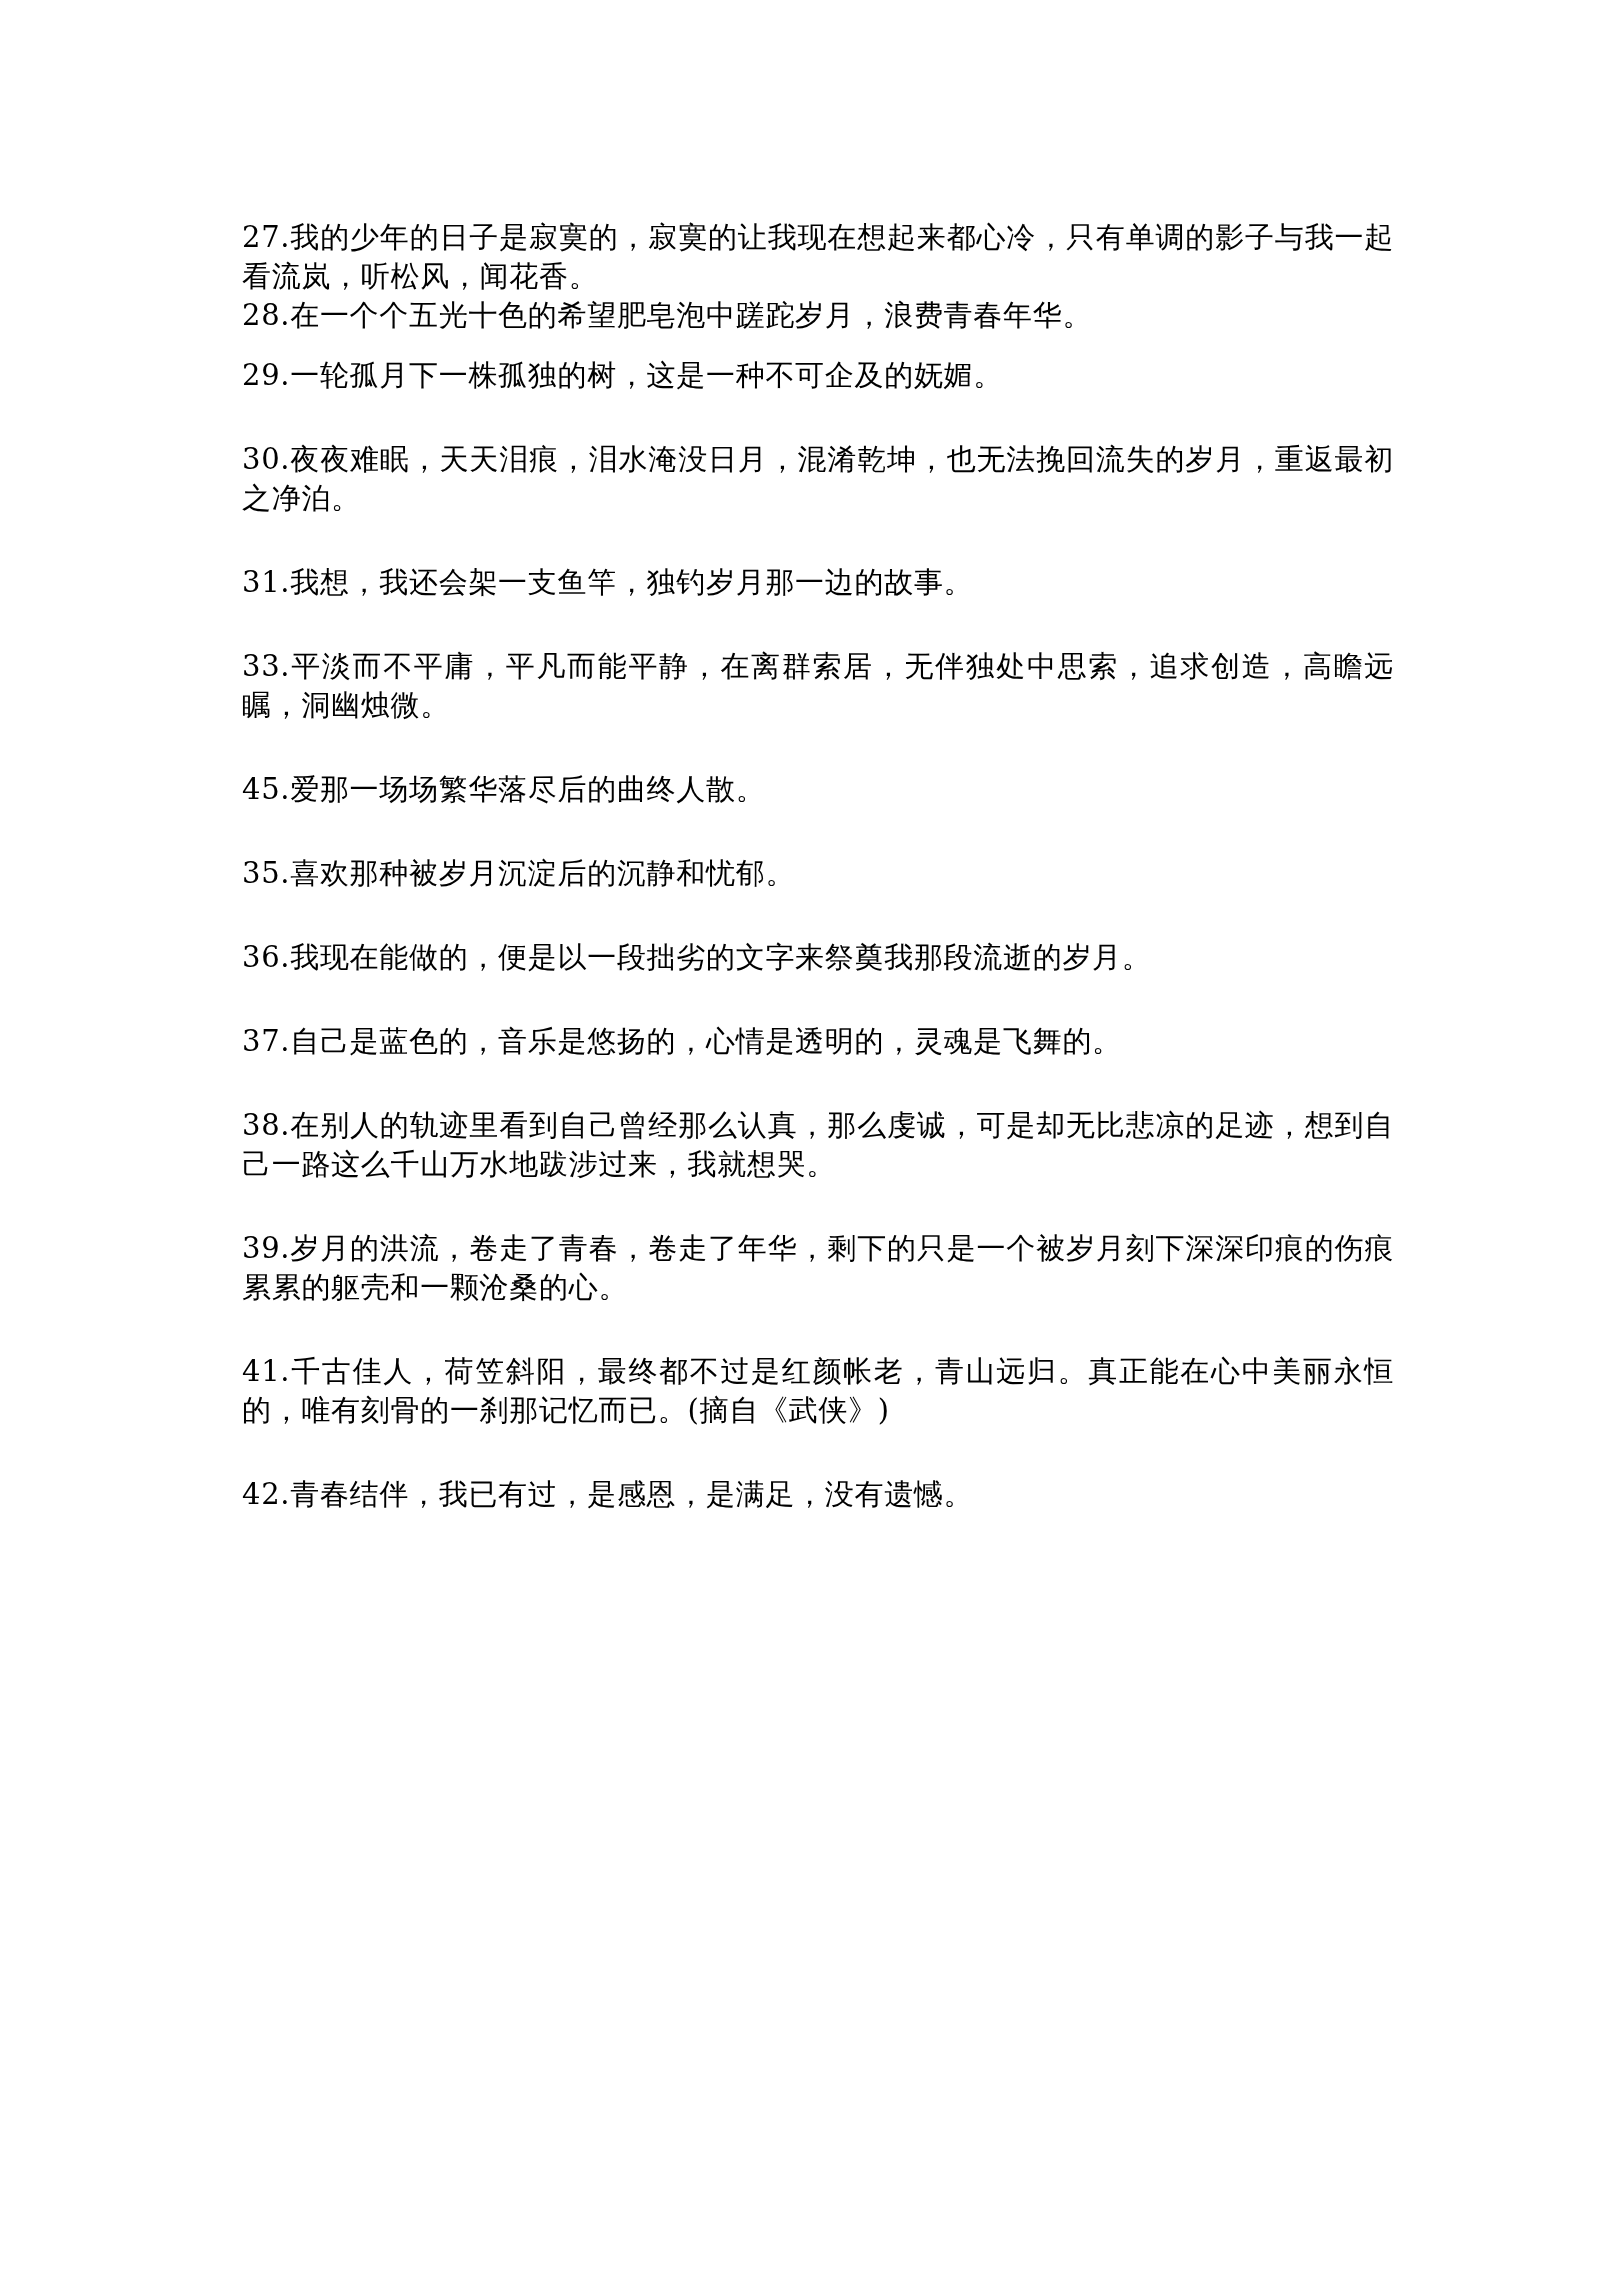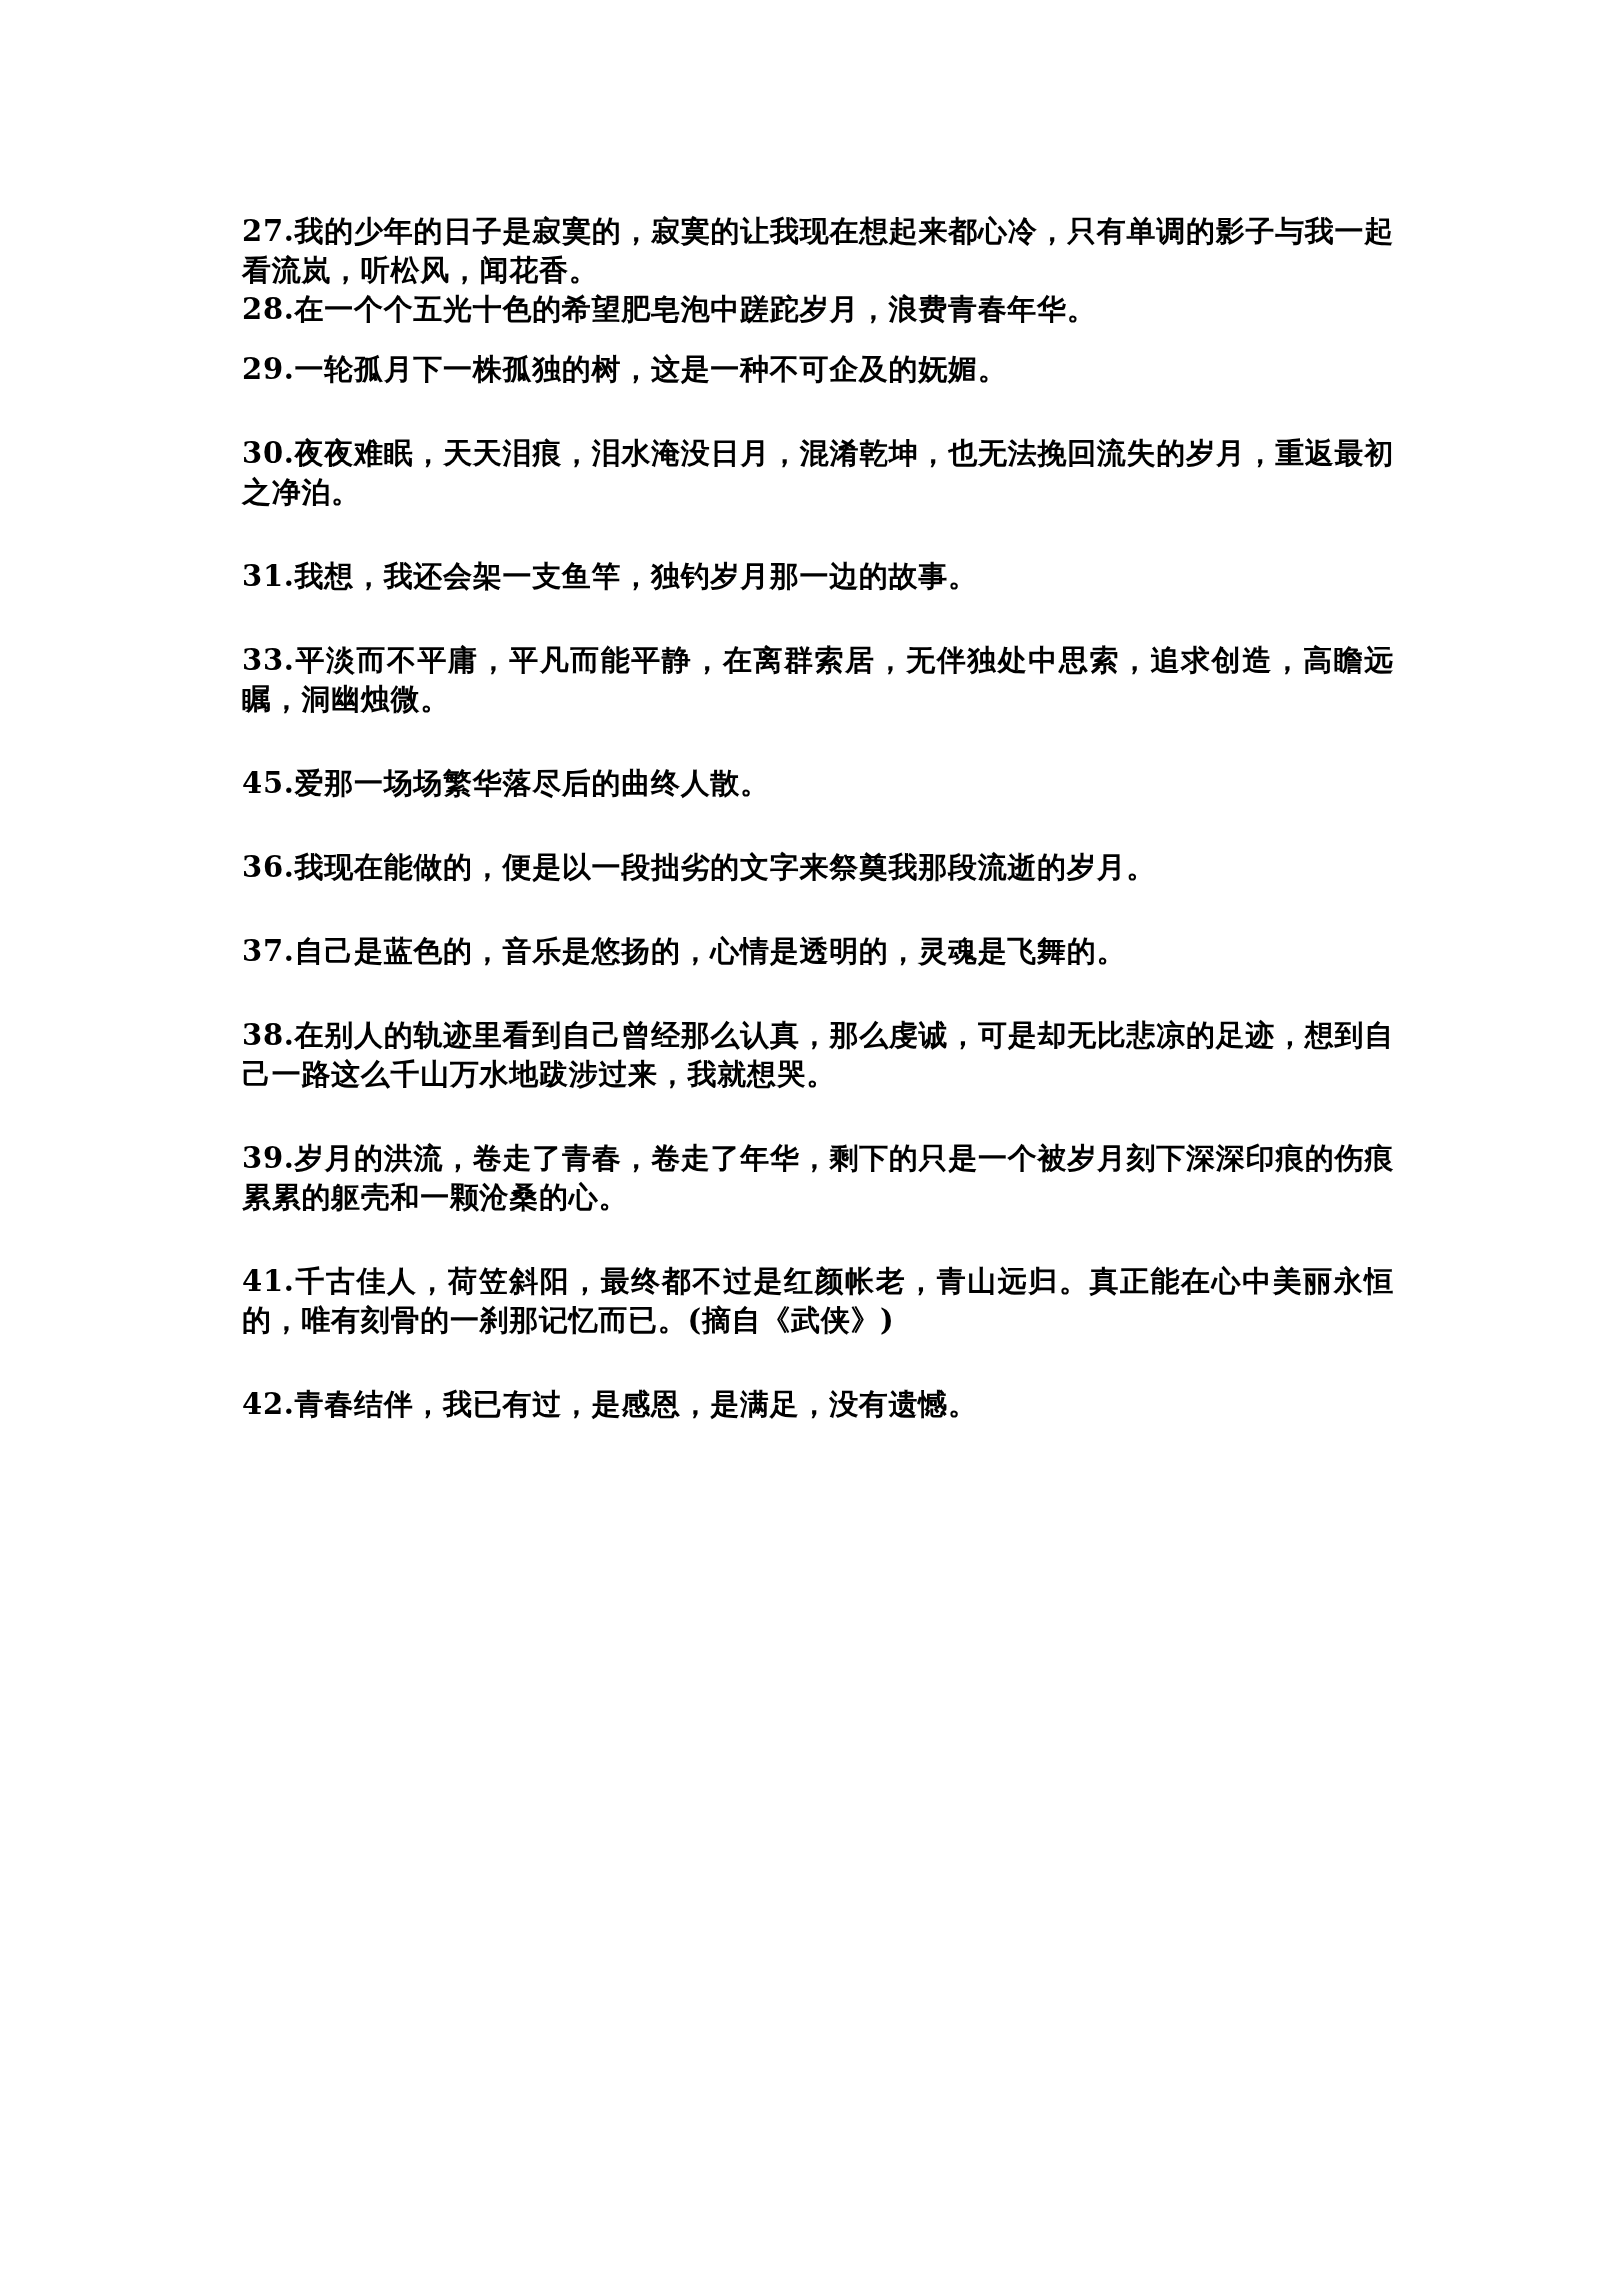--- a/index.html
+++ b/index.html
@@ -11,23 +11,22 @@
     width: 1623px;
     height: 2295px;
     position: relative;
     overflow: hidden;
     font-family: "DejaVu Serif", "Liberation Serif", serif;
     color: #000000;
   }
   .page {
     position: absolute;
     left: 242px;
-    top: 212px;
+    top: 218px;
     width: 1152px;
-    font-weight: bold;
   }
   .para {
     font-size: 29px;
     line-height: 39px;
     margin: 0 0 45px 0;
     letter-spacing: 0.7px;
     text-align: justify;
     word-break: break-all;
   }
   .para.tight {
@@ -41,20 +40,21 @@
 <body>
 
 <div class="page">
   <p class="para tight">27.我的少年的日子是寂寞的，寂寞的让我现在想起来都心冷，只有单调的影子与我一起看流岚，听松风，闻花香。</p>
   <p class="para after-tight">28.在一个个五光十色的希望肥皂泡中蹉跎岁月，浪费青春年华。</p>
   <p class="para">29.一轮孤月下一株孤独的树，这是一种不可企及的妩媚。</p>
   <p class="para">30.夜夜难眠，天天泪痕，泪水淹没日月，混淆乾坤，也无法挽回流失的岁月，重返最初之净泊。</p>
   <p class="para">31.我想，我还会架一支鱼竿，独钓岁月那一边的故事。</p>
   <p class="para">33.平淡而不平庸，平凡而能平静，在离群索居，无伴独处中思索，追求创造，高瞻远瞩，洞幽烛微。</p>
   <p class="para">45.爱那一场场繁华落尽后的曲终人散。</p>
+  <p class="para">35.喜欢那种被岁月沉淀后的沉静和忧郁。</p>
   <p class="para">36.我现在能做的，便是以一段拙劣的文字来祭奠我那段流逝的岁月。</p>
   <p class="para">37.自己是蓝色的，音乐是悠扬的，心情是透明的，灵魂是飞舞的。</p>
   <p class="para">38.在别人的轨迹里看到自己曾经那么认真，那么虔诚，可是却无比悲凉的足迹，想到自己一路这么千山万水地跋涉过来，我就想哭。</p>
   <p class="para">39.岁月的洪流，卷走了青春，卷走了年华，剩下的只是一个被岁月刻下深深印痕的伤痕累累的躯壳和一颗沧桑的心。</p>
   <p class="para">41.千古佳人，荷笠斜阳，最终都不过是红颜帐老，青山远归。真正能在心中美丽永恒的，唯有刻骨的一刹那记忆而已。(摘自《武侠》)</p>
   <p class="para">42.青春结伴，我已有过，是感恩，是满足，没有遗憾。</p>
 </div>
 
 
 </body></html>

